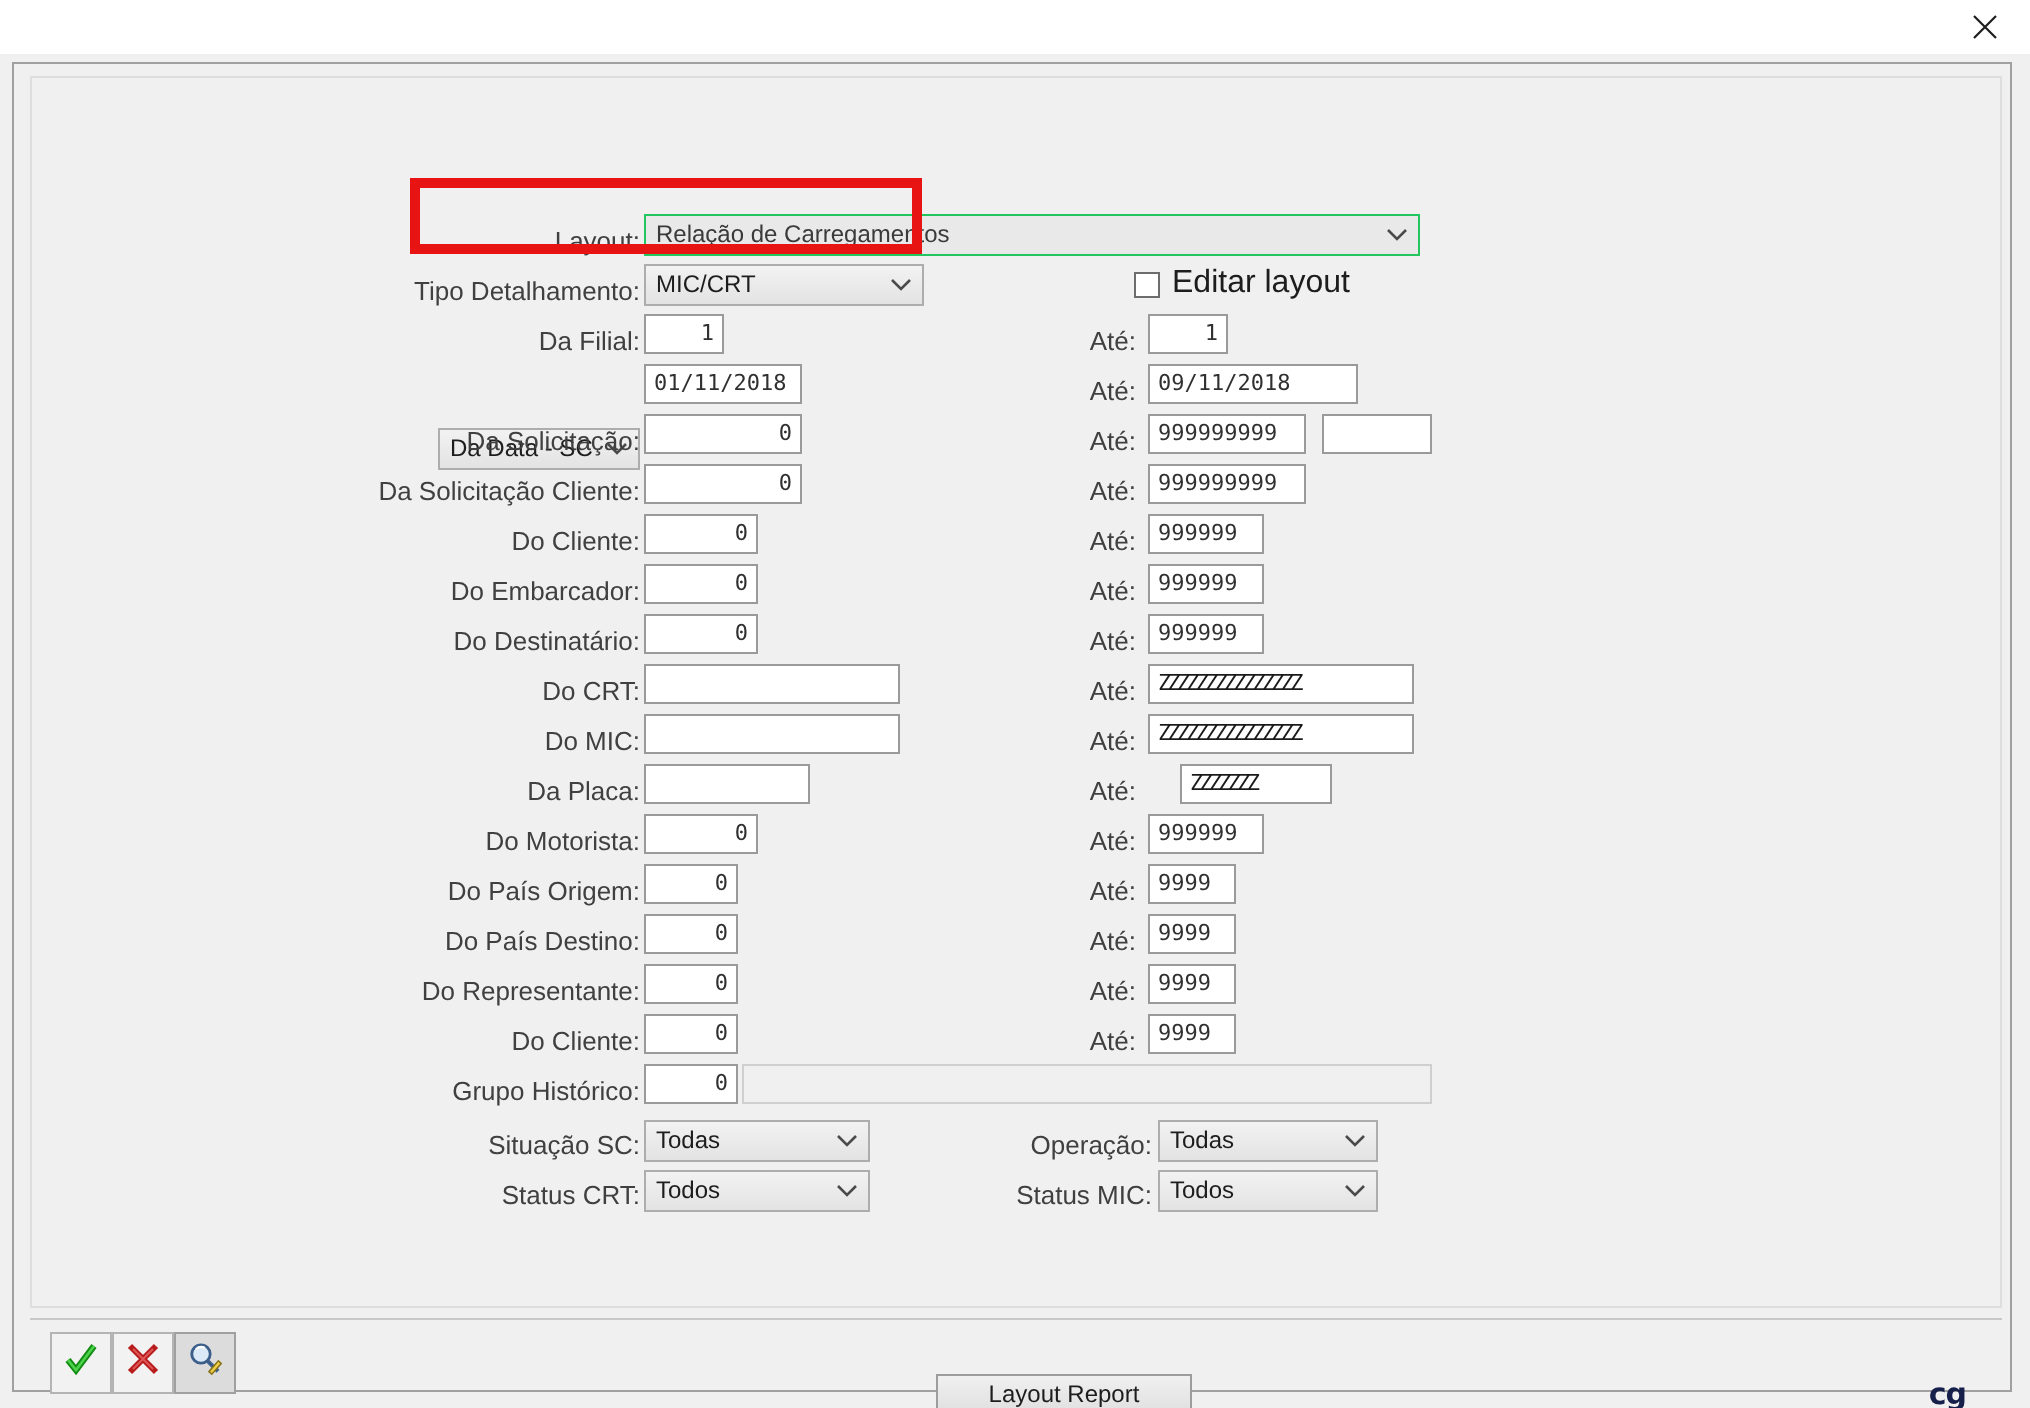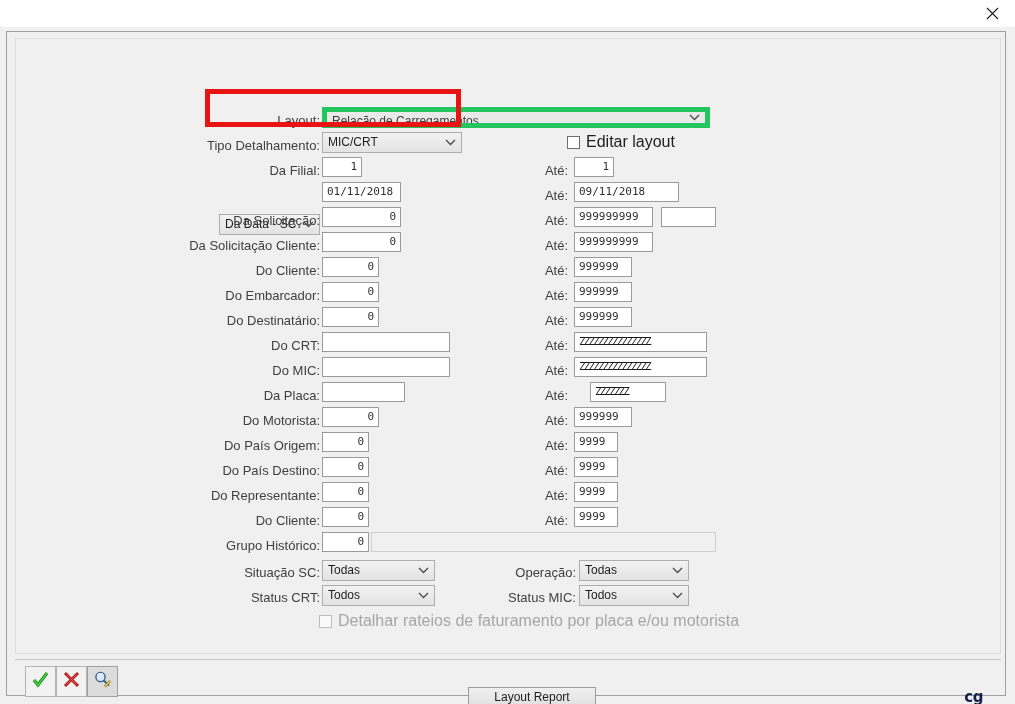--- a/index.html
+++ b/index.html
@@ -100,21 +100,21 @@
     padding-left: 5px;
     white-space: nowrap;
     overflow: hidden;
     cursor: pointer;
   }
   .combo .arrow {
     position: absolute; right: 5px; top: 0; height: 100%;
     display: flex; align-items: center;
   }
   .combo.wide-ro {
-    background: #e9e9e9; border: 5px solid #22c55e; color: #3a3a3a;
+    background: #e9e9e9; border: 1px solid #22c55e; color: #3a3a3a;
   }
 
   
   .chk-wrap {
     position: absolute;
     display: flex; align-items: center; gap: 6px;
     cursor: pointer;
   }
   .chk-box {
     width: 13px; height: 13px; background: #ffffff;
@@ -319,24 +319,20 @@
       <div class="lbl" style="left:456px; top:552px; width:104px;">Status MIC:</div>
       <div class="combo" style="left:563px; top:546px; width:110px;">
         <span>Todos</span>
         <span class="arrow">
           <svg width="11" height="7" viewBox="0 0 11 7">
               <path d="M1 1 L5.5 5.5 L10 1" stroke="#4a4a4a" stroke-width="1.3" fill="none"></path>
             </svg>
         </span>
       </div>
 
-      <div class="chk-wrap" style="left:303px; top:573px;">
-        <span class="chk-box dim"></span>
-        <span class="chk-label dim">Detalhar rateios de faturamento por placa e/ou motorista</span>
-      </div>
 
     </div>
 
     <div class="divider"></div>
 
     <div class="toolbar">
 
       <div class="tbtn" style="left:10px;">
         <span>
           <svg width="19" height="19" viewBox="0 0 19 19">

